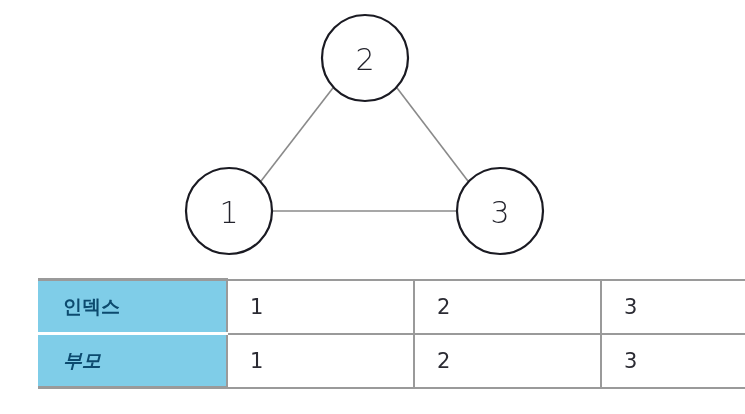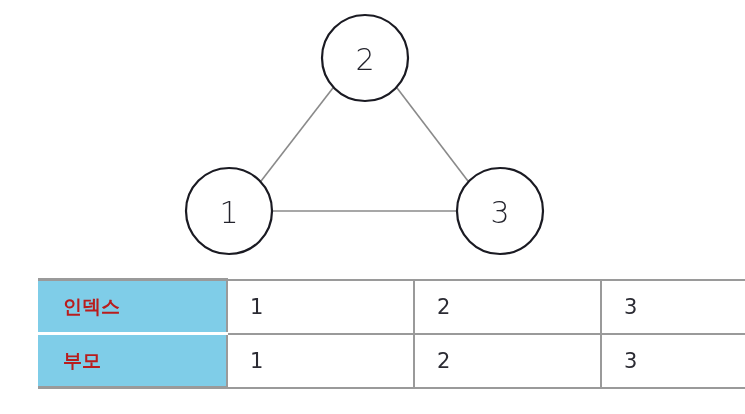--- a/index.html
+++ b/index.html
@@ -59,30 +59,31 @@
   #index-parent-table th,
   #index-parent-table td {
     padding: 0;
     margin: 0;
     vertical-align: middle;
     font-family: "DejaVu Sans", "Liberation Sans", sans-serif;
   }
   .row-header {
     width: 163px;
     background: #7fcde8;
-    color: #b91c1c;
+    color: #0c4a6e;
     font-size: 19px;
     font-weight: bold;
     text-align: left;
     padding-left: 25px !important;
     border-top: 3px solid #9a9a9a;
     border-bottom: 3px solid #ffffff;
   }
   tr.last-row .row-header {
     border-bottom: 3px solid #9a9a9a;
+    font-style: italic;
   }
   .value-cell {
     width: 163px;
     background: #ffffff;
     color: #2b2b33;
     font-size: 21px;
     font-weight: 400;
     text-align: left;
     padding-left: 22px !important;
     border-top: 2px solid #9a9a9a;

